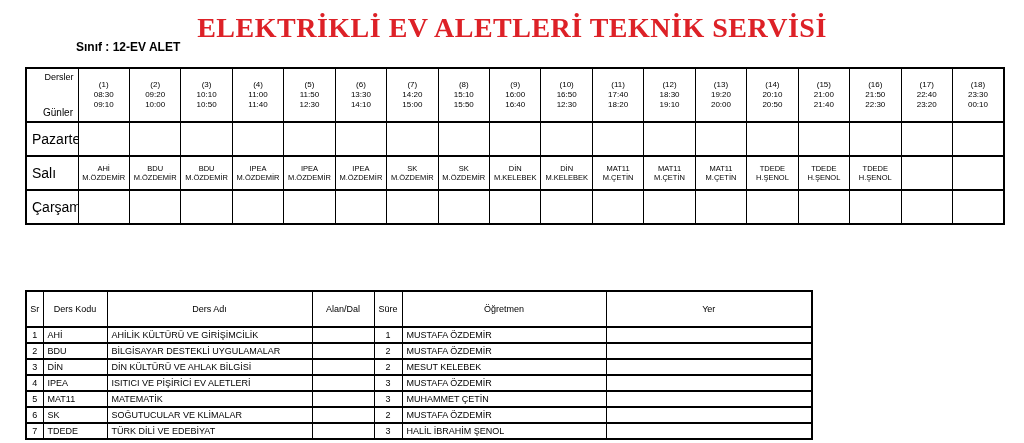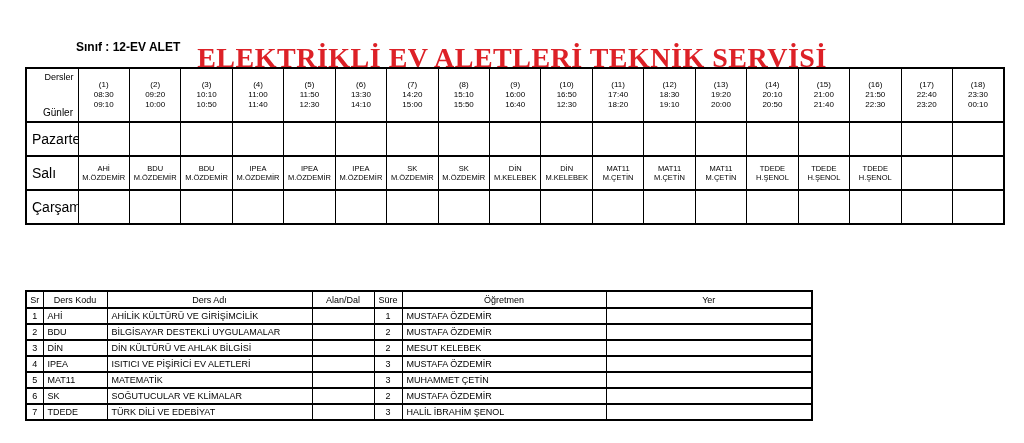--- a/index.html
+++ b/index.html
@@ -40,31 +40,31 @@
   td.lesson { text-align: center; }
   td.lesson div { font-size: 7.5px; line-height: 9px; }
 
   
   .lessons { left: 25px; top: 290px; width: 786px; border: 2px solid #000; }
   .lessons th, .lessons td {
     border-left: 1px solid #000; border-right: 1px solid #000;
     border-top: 2px solid #000; border-bottom: 2px solid #000;
     font-size: 9px; overflow: hidden; white-space: nowrap; vertical-align: middle;
   }
-  .lessons thead tr { height: 17px; }
+  .lessons thead tr { height: 36px; }
   .lessons tbody tr { height: 16px; }
   .lessons th { font-weight: normal; text-align: center; }
   .lessons td.c0 { text-align: center; }
   .lessons td.c1, .lessons td.c2, .lessons td.c5, .lessons td.c6 { text-align: left; padding-left: 4px; }
   .lessons td.c3, .lessons td.c4 { text-align: center; }
 </style>
 </head>
 <body>
 
-<h1 class="page-title" style="color: rgb(221, 33, 39); margin-top: 30px;">ELEKTRİKLİ EV ALETLERİ TEKNİK SERVİSİ</h1>
+<h1 class="page-title" style="color: rgb(221, 33, 39);">ELEKTRİKLİ EV ALETLERİ TEKNİK SERVİSİ</h1>
 <div class="class-label">Sınıf : 12-EV ALET</div>
 
 <table class="timetable">
   <colgroup id="tt-cols">
       <col style="width:52px">
       <col>
       <col>
       <col>
       <col>
       <col>

